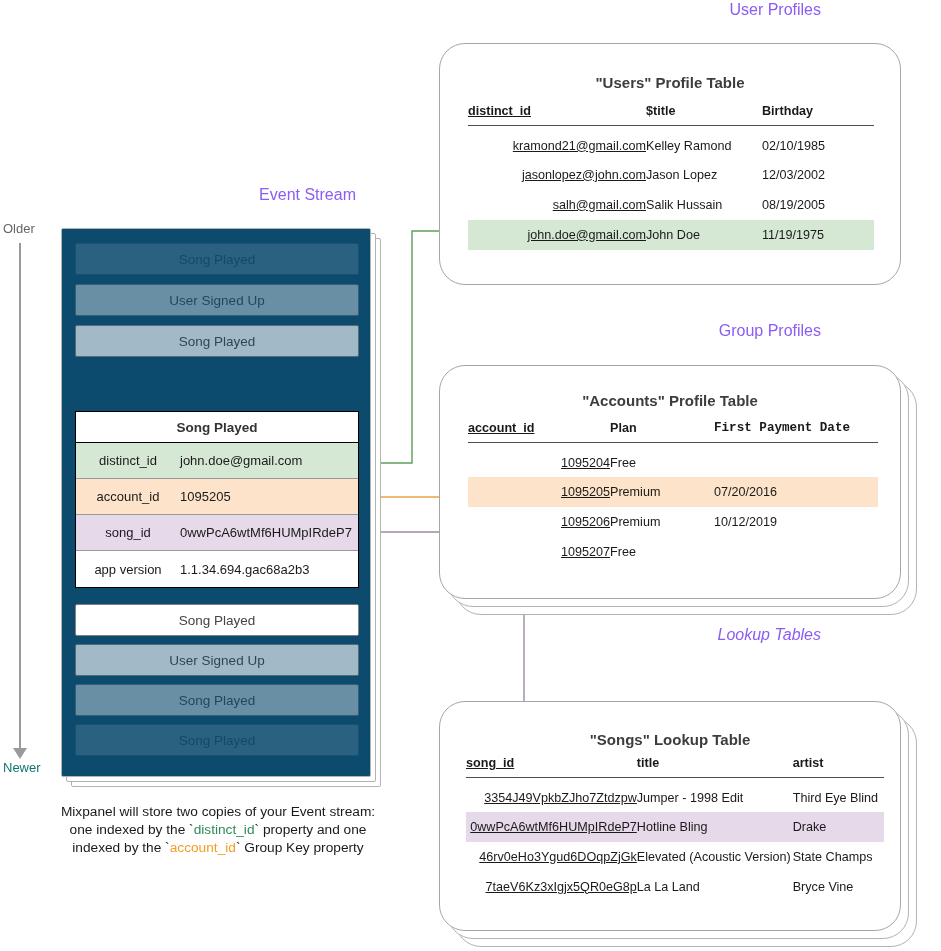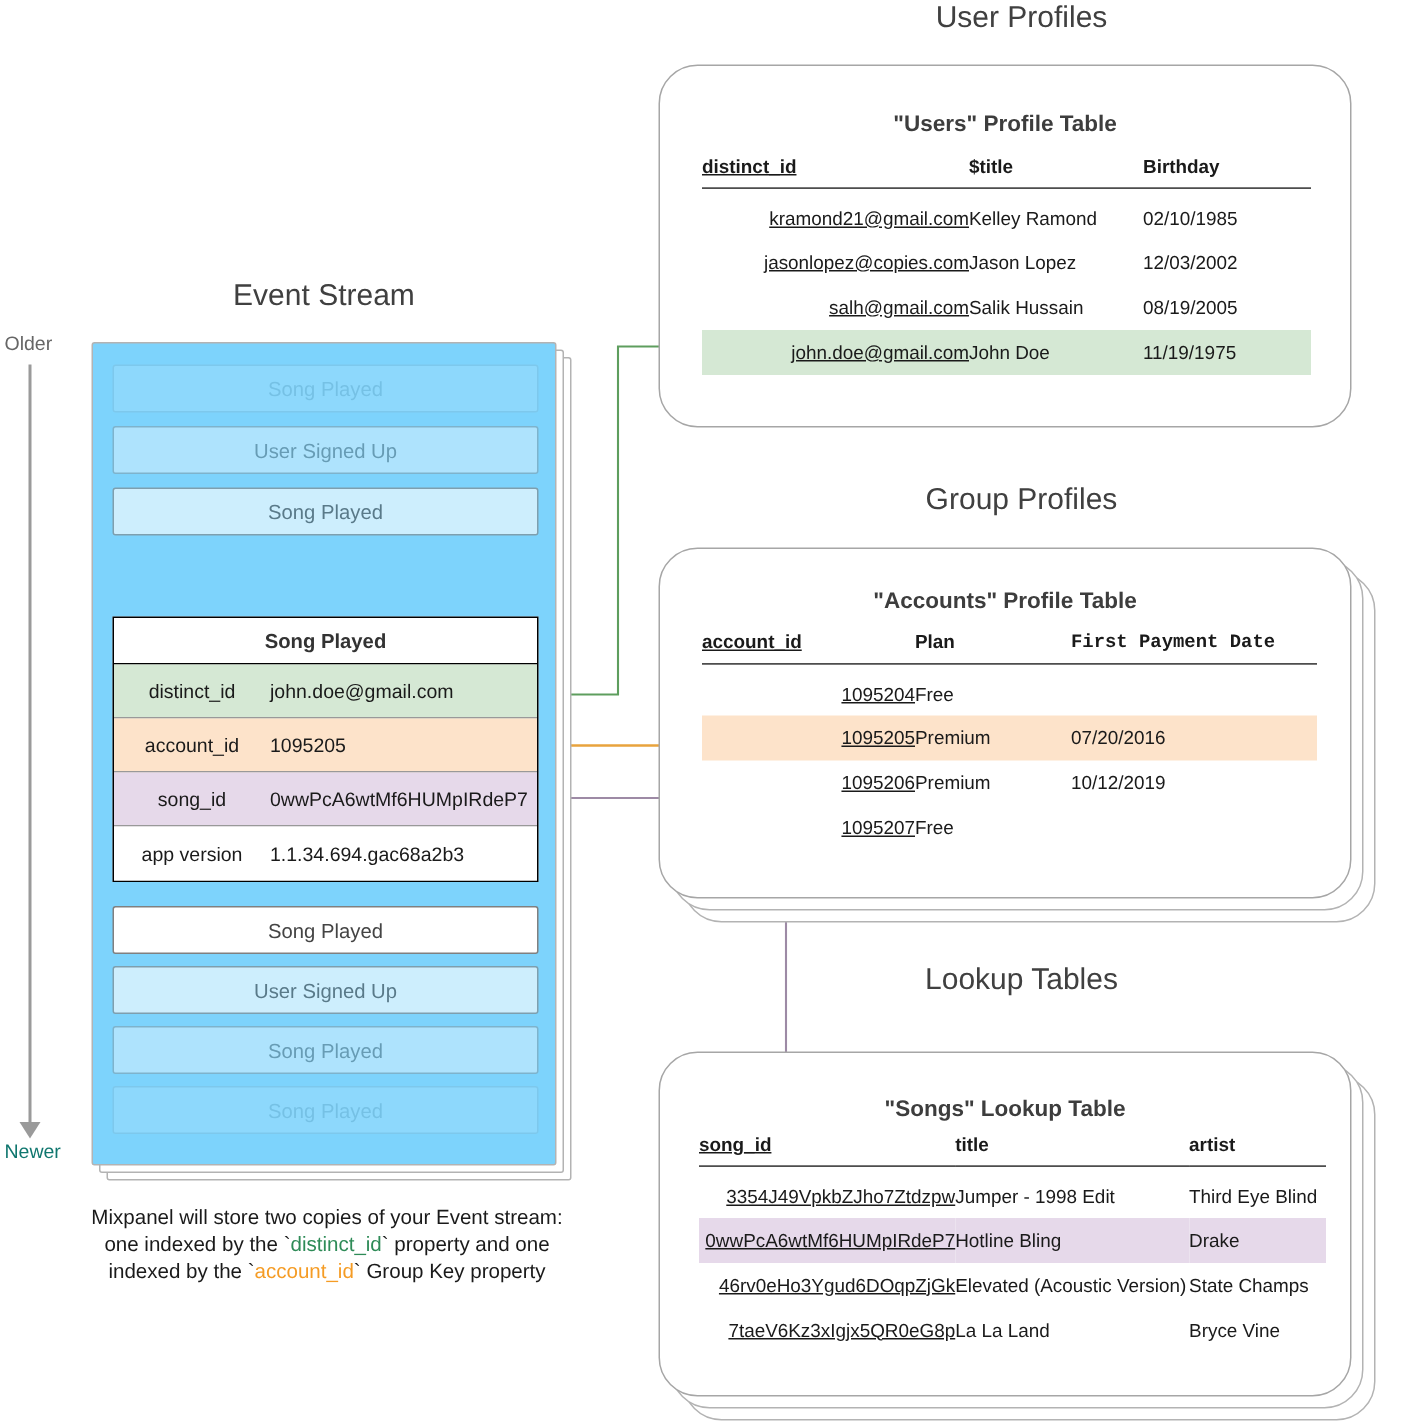--- a/index.html
+++ b/index.html
@@ -9,41 +9,41 @@
   }
   body {
     width: 941px; height: 951px;
     position: relative;
     font-family: "Liberation Sans", sans-serif;
     color: #000;
     overflow: hidden;
   }
   .section-title {
     position: absolute;
-    font-size: 20px;
-    color: #404040;
-    text-align: center;
+    font-size: 16px;
+    color: #8b5cf6;
+    text-align: right;
     white-space: nowrap;
     font-weight: 400;
   }
 
   
   #event-stream-title { left: 76px; top: 186px; width: 280px; }
 
   .stack-shadow {
     position: absolute;
     border: 1.5px solid #b3b3b3;
     background: #fff;
     border-radius: 2px;
   }
   #es-card {
     position: absolute;
     left: 61px; top: 228px; width: 310px; height: 549px;
     border: 1.5px solid #b3b3b3;
-    background: #7dd3fc;
+    background: #0c4a6e;
     border-radius: 2px;
   }
   .es-row {
     position: absolute;
     left: 13px; width: 284px; height: 32px;
     border: 1.2px solid #808080;
     background: #fff;
     display: flex; align-items: center; justify-content: center;
     font-size: 13.5px;
     color: #444;
@@ -237,21 +237,21 @@
         <th style="width:112px;"><span>Birthday</span></th>
       </tr>
     </thead>
     <tbody>
       <tr class="first">
         <td class="k-cell"><span>kramond21@gmail.com</span></td>
         <td><span>Kelley Ramond</span></td>
         <td><span>02/10/1985</span></td>
       </tr>
       <tr>
-        <td class="k-cell"><span>jasonlopez@copies.com</span></td>
+        <td class="k-cell"><span>jasonlopez@john.com</span></td>
         <td><span>Jason Lopez</span></td>
         <td><span>12/03/2002</span></td>
       </tr>
       <tr>
         <td class="k-cell"><span>salh@gmail.com</span></td>
         <td><span>Salik Hussain</span></td>
         <td><span>08/19/2005</span></td>
       </tr>
       <tr class="hl-green">
         <td class="k-cell"><span>john.doe@gmail.com</span></td>
@@ -296,21 +296,21 @@
       </tr>
       <tr>
         <td class="k-cell"><span>1095207</span></td>
         <td><span>Free</span></td>
         <td><span></span></td>
       </tr>
     </tbody>
   </table>
 </div>
 
-<div class="section-title" style="left:541px;top:642px;width:280px;">Lookup Tables</div>
+<div class="section-title" style="left:541px;top:626px;width:280px;font-style:italic;">Lookup Tables</div>
 
 <div class="panel-stack" style="left:439px;top:701px;width:478px;height:248px;">
   <div class="panel-ghost" style="left:16px;top:16px;width:462px;height:230px;"></div>
   <div class="panel-ghost" style="left:8px;top:8px;width:462px;height:230px;"></div>
   <div class="panel" style="width:462px;height:230px;"></div>
   <div class="panel-title" style="top:30px;width:462px;">"Songs" Lookup Table</div>
 
   <table class="dtab" style="left:27px;top:55px;width:418px;">
     <thead>
       <tr>

